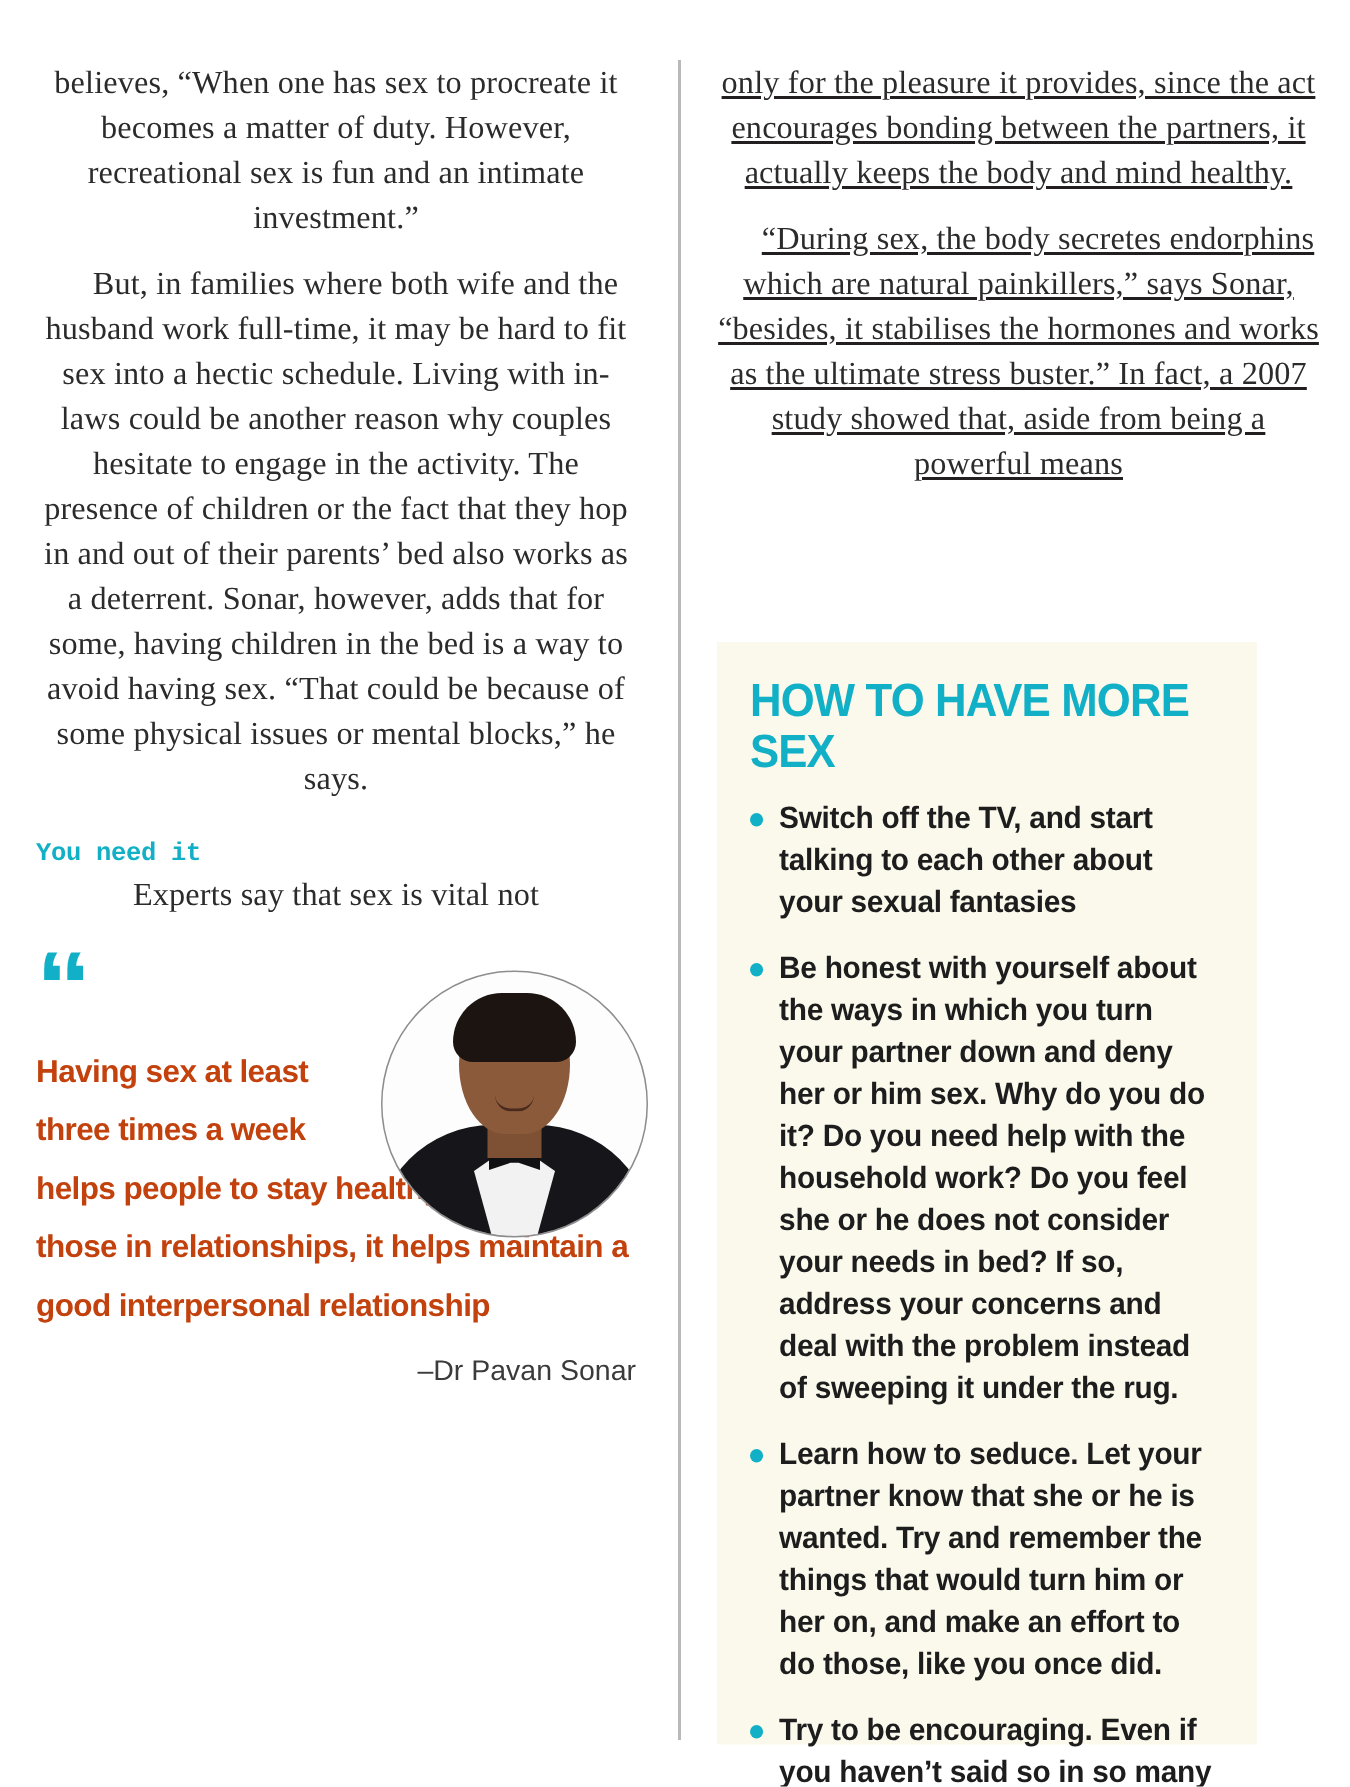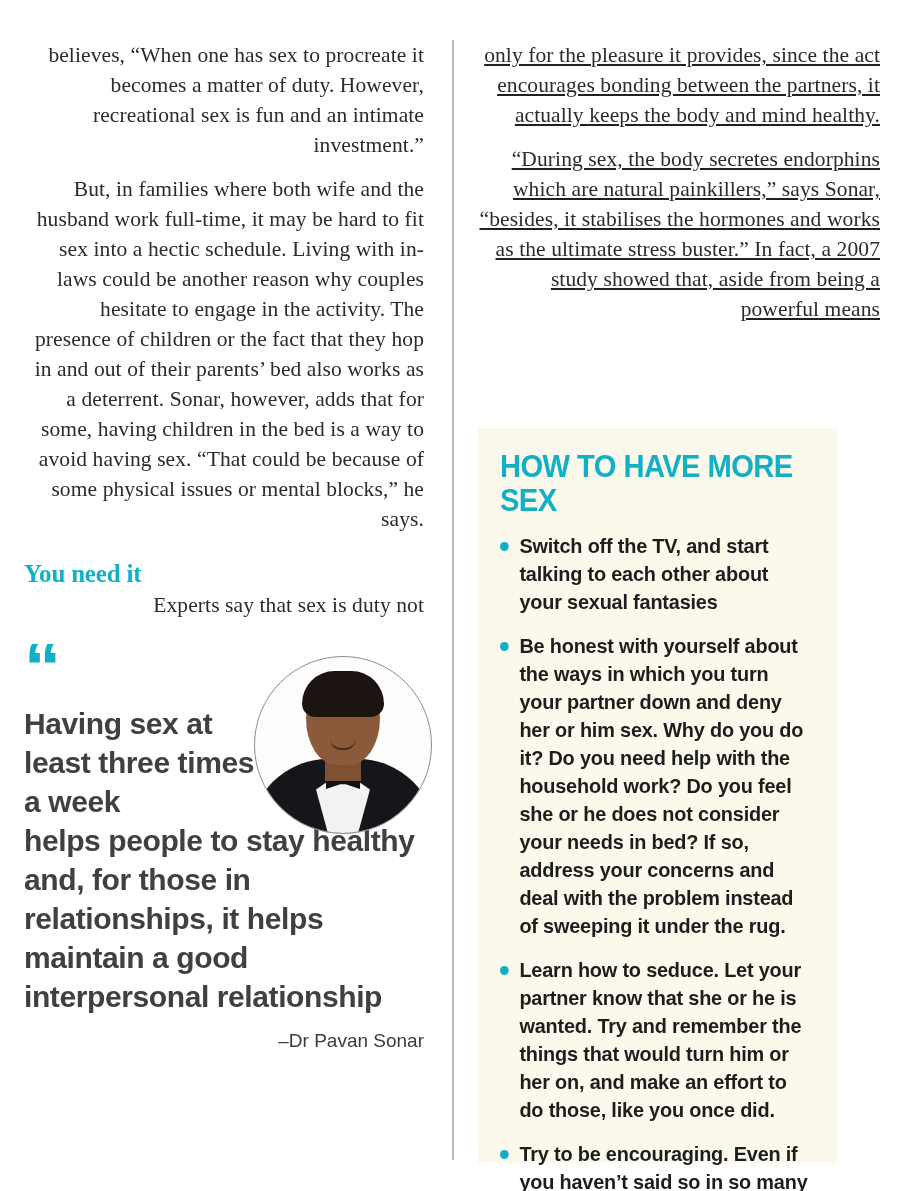--- a/index.html
+++ b/index.html
@@ -44,33 +44,33 @@
     height: 1120px;
     background: #b9b9b9;
   }
   
   p.body {
     font-family: "Liberation Serif", serif;
     font-size: 21.5px;
     line-height: 30px;
     margin: 0 0 0 0;
     color: #2b2b2b;
-    text-align: right;
+    text-align: center;
     letter-spacing: 0.1px;
   }
   p.body.indent {
     text-indent: 26px;
   }
   p.gap { margin-top: 14px; }
 
   
   .subhead {
-    font-family: Liberation Serif, serif;
-    font-weight: bold;
-    font-size: 25px;
+    font-family: Liberation Mono, monospace;
+    font-weight: bold;
+    font-size: 17px;
     color: #12b0c6;
     margin: 26px 0 2px 0;
     letter-spacing: -0.2px;
   }
 
   
   .quote-block {
     position: relative;
     margin-top: 24px;
   }
@@ -80,23 +80,23 @@
     font-size: 74px;
     line-height: 46px;
     color: #12b0c6;
     letter-spacing: -4px;
     height: 52px;
     overflow: hidden;
   }
   .quote-text {
     font-family: "Liberation Sans", sans-serif;
     font-weight: bold;
-    font-size: 30px;
+    font-size: 21px;
     line-height: 39px;
-    color: #404040;
+    color: #c2410c;
     letter-spacing: -0.4px;
     margin-top: 8px;
     width: 400px;
   }
   .quote-text .narrow {
     display: block;
     width: 230px;
   }
   .quote-attrib {
     font-family: Liberation Sans, sans-serif;
@@ -239,21 +239,21 @@
 
 <div class="page">
 
   <div class="divider"></div>
 
   <div class="col-left">
     <p class="body">believes, “When one has sex to procreate it becomes a matter of duty. However, recreational sex is fun and an intimate investment.”</p>
     <p class="body indent gap">But, in families where both wife and the husband work full-time, it may be hard to fit sex into a hectic schedule. Living with in-laws could be another reason why couples hesitate to engage in the activity. The presence of children or the fact that they hop in and out of their parents’ bed also works as a deterrent. Sonar, however, adds that for some, having children in the bed is a way to avoid having sex. “That could be because of some physical issues or mental blocks,” he says.</p>
 
     <div class="subhead">You need it</div>
-    <p class="body">Experts say that sex is duty not</p>
+    <p class="body">Experts say that sex is vital not</p>
 
     <div class="quote-block">
       <div class="quote-mark">“</div>
 
       <div class="portrait">
         <div class="shoulders"></div>
         <div class="shirt"></div>
         <div class="bowtie"></div>
         <div class="neck"></div>
         <div class="head"></div>

